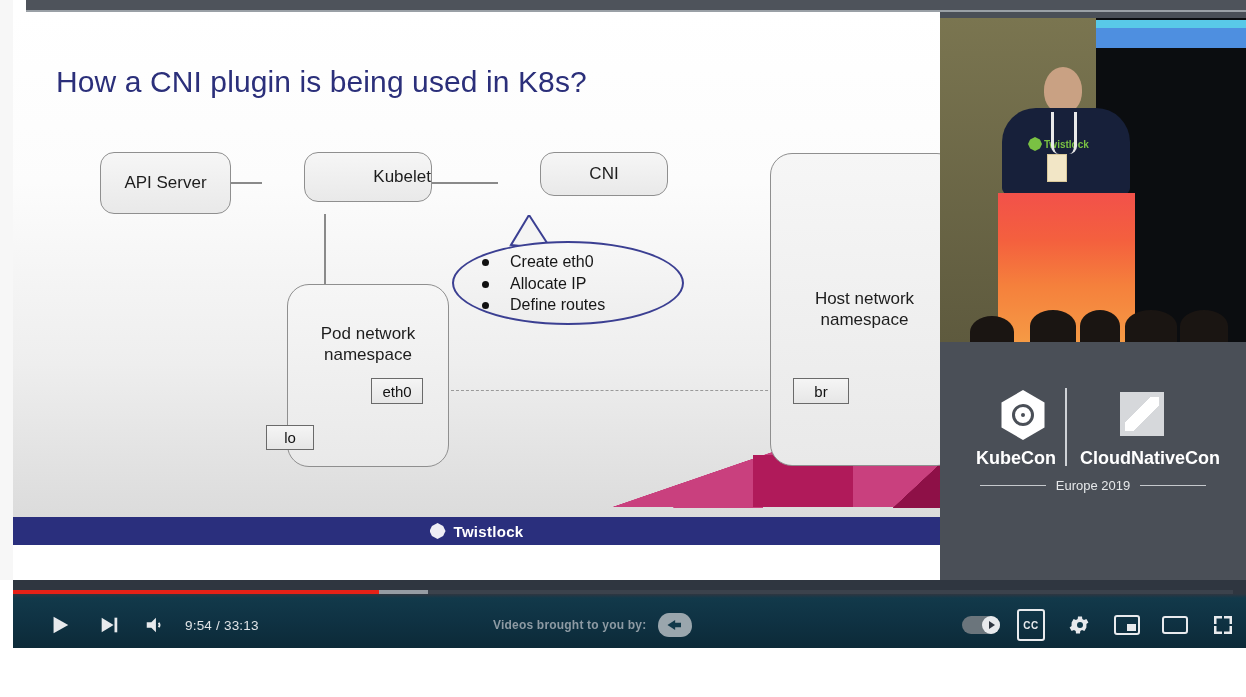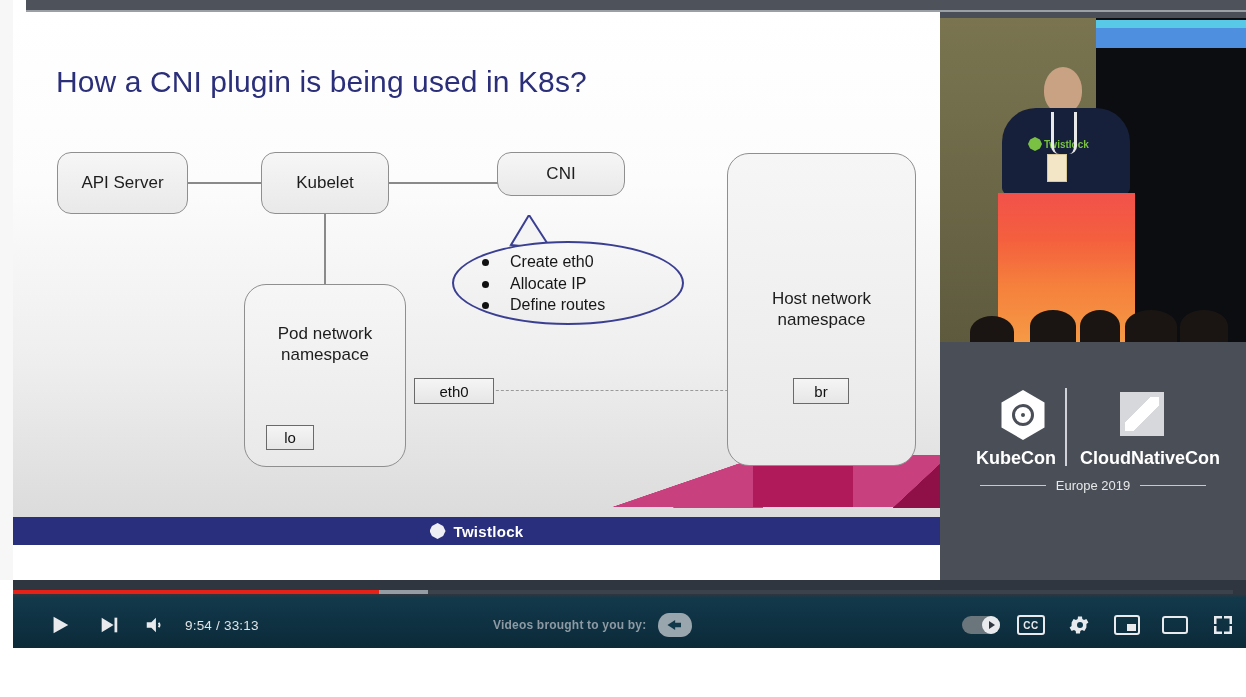--- a/index.html
+++ b/index.html
@@ -85,39 +85,39 @@
   }
 
   
   .node {
     position: absolute;
     background: linear-gradient(to bottom, #f6f6f6, #e9e9e9);
     border: 1px solid #8f8f8f;
     border-radius: 14px;
     display:flex; align-items:center; justify-content:center;
     text-align:center;
-    color:#1d1d1d; font-size:17px; line-height:1.25;
+    color:#1d1d1d; font-size:17px; line-height:1.25;margin-left:43px;
   }
   #node-api  { left: 44px;  top: 140px; width: 131px; height: 62px; }
-  #node-kubelet { left: 248px; top: 140px; width: 128px; height: 62px; }
+  #node-kubelet { left: 248px; top: 140px; width: 128px; height: 50px; justify-content: flex-end; }
   #node-cni  { left: 484px; top: 140px; width: 128px; height: 44px; }
   #node-pod  { left: 231px; top: 272px; width: 162px; height: 183px; border-radius:22px; }
   #node-pod .node-label { position:absolute; top:38px; left:0; width:100%; }
   #node-host { left: 714px; top: 141px; width: 189px; height: 313px; border-radius:22px; }
   #node-host .node-label { position:absolute; top:134px; left:0; width:100%; }
 
   .iface {
     position:absolute;
     background: linear-gradient(to bottom, #f5f5f5, #e6e6e6);
     border: 1px solid #6a6a6a;
     font-size: 15px; color:#111;
     display:flex; align-items:center; justify-content:center;
   }
   #iface-lo   { left: 253px; top: 413px; width: 48px; height: 25px; }
-  #iface-eth0 { left: 401px; top: 366px; width: 80px; height: 26px; }
+  #iface-eth0 { left: 358px; top: 366px; width: 52px; height: 26px; }
   #iface-br   { left: 780px; top: 366px; width: 56px; height: 26px; }
 
   .line { position:absolute; background:#8a8a8a; }
   #line-api-kubelet  { left: 175px; top: 170px; width: 74px;  height: 1.5px; }
   #line-kubelet-cni  { left: 376px; top: 170px; width: 109px; height: 1.5px; }
   #line-kubelet-pod  { left: 311px; top: 202px; width: 1.5px; height: 71px; }
 
   .dashed-link {
     position:absolute; left: 438px; top: 378px; width: 342px; height: 0;
     border-top: 1.6px dashed #9a9a9a;
@@ -297,21 +297,21 @@
     position:absolute; right:0; top:0; width:18px; height:18px; border-radius:50%;
     background:#e8eaed; display:flex; align-items:center; justify-content:center;
   }
   .autoplay-knob::after{
     content:""; width:0;height:0;
     border-left:6px solid #2f3640; border-top:4px solid transparent; border-bottom:4px solid transparent;
     margin-left:2px;
   }
   #btn-cc { left: 994px; width: 48px; }
   .cc-box {
-    width:28px; height:20px; border:2px solid #e8eaed; border-radius:3px;
+    width:28px; height:32px; border:2px solid #e8eaed; border-radius:3px;
     display:flex; align-items:center; justify-content:center;
     color:#e8eaed; font-size:10px; font-weight:bold; letter-spacing:.5px;
   }
   #btn-settings { left: 1042px; width: 48px; }
   #btn-miniplayer { left: 1090px; width: 48px; }
   #btn-theater { left: 1138px; width: 48px; }
   #btn-fullscreen { left: 1186px; width: 48px; }
 
   
   .video-title {

